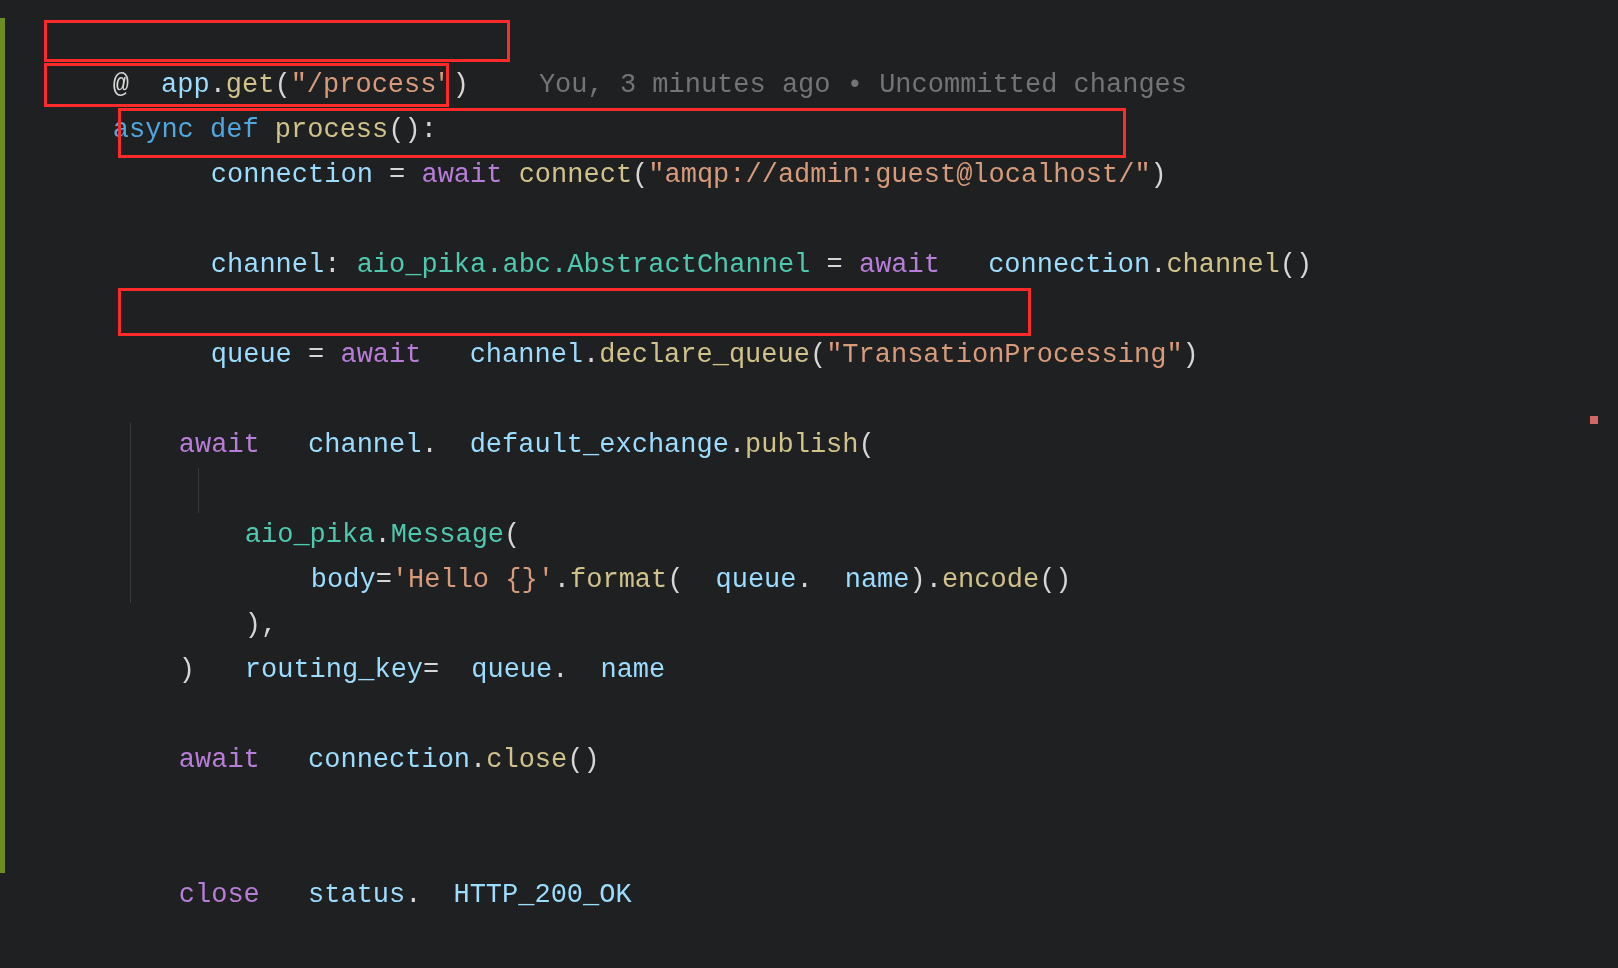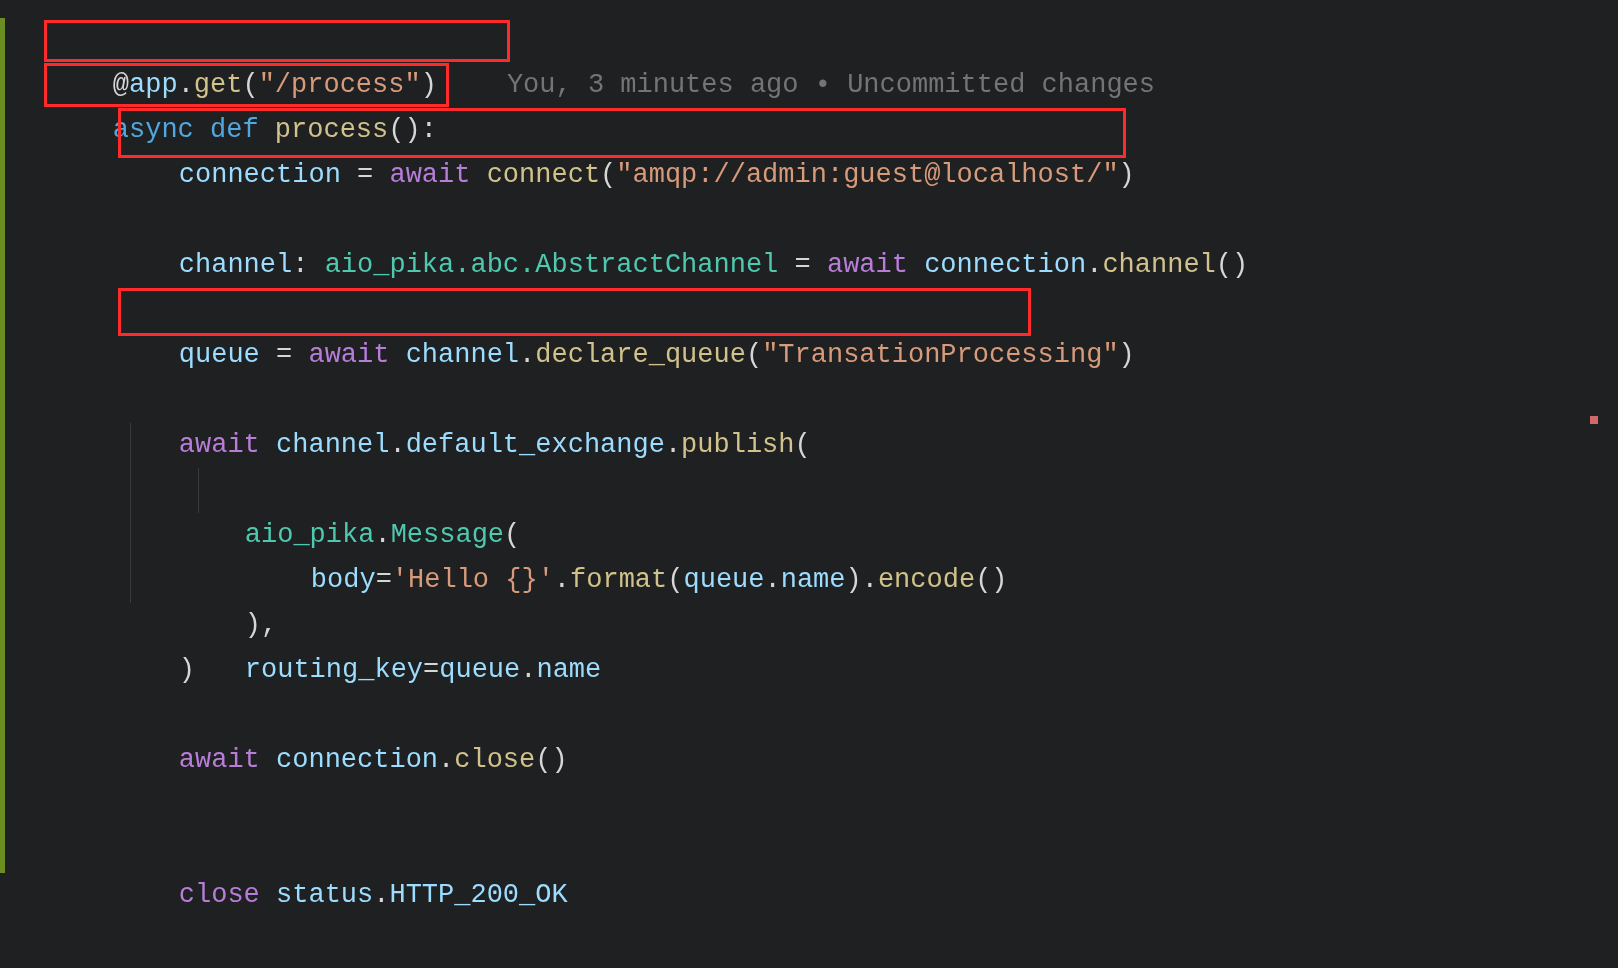--- a/index.html
+++ b/index.html
@@ -65,21 +65,21 @@
     background:#3a3a3a;
   }
   .blame{
     color:var(--muted);
     padding-left:70px;
     font-size:27px;
   }
   .kw{color:var(--purple);}
   .fn{color:var(--yellow);}
   .cls{color:var(--teal);}
-  .var{color:#9cdcfe;}
+  .var{color:#9cdcfe;margin-left:32px;}
   .str{color:var(--string);}
   .deco{color:var(--fg);}
   .param{color:#9cdcfe;}
   .bluekw{color:var(--blue);}
 
   .hl{
     position:absolute;
     border:3px solid var(--red);
     pointer-events:none;
     box-sizing:border-box;

